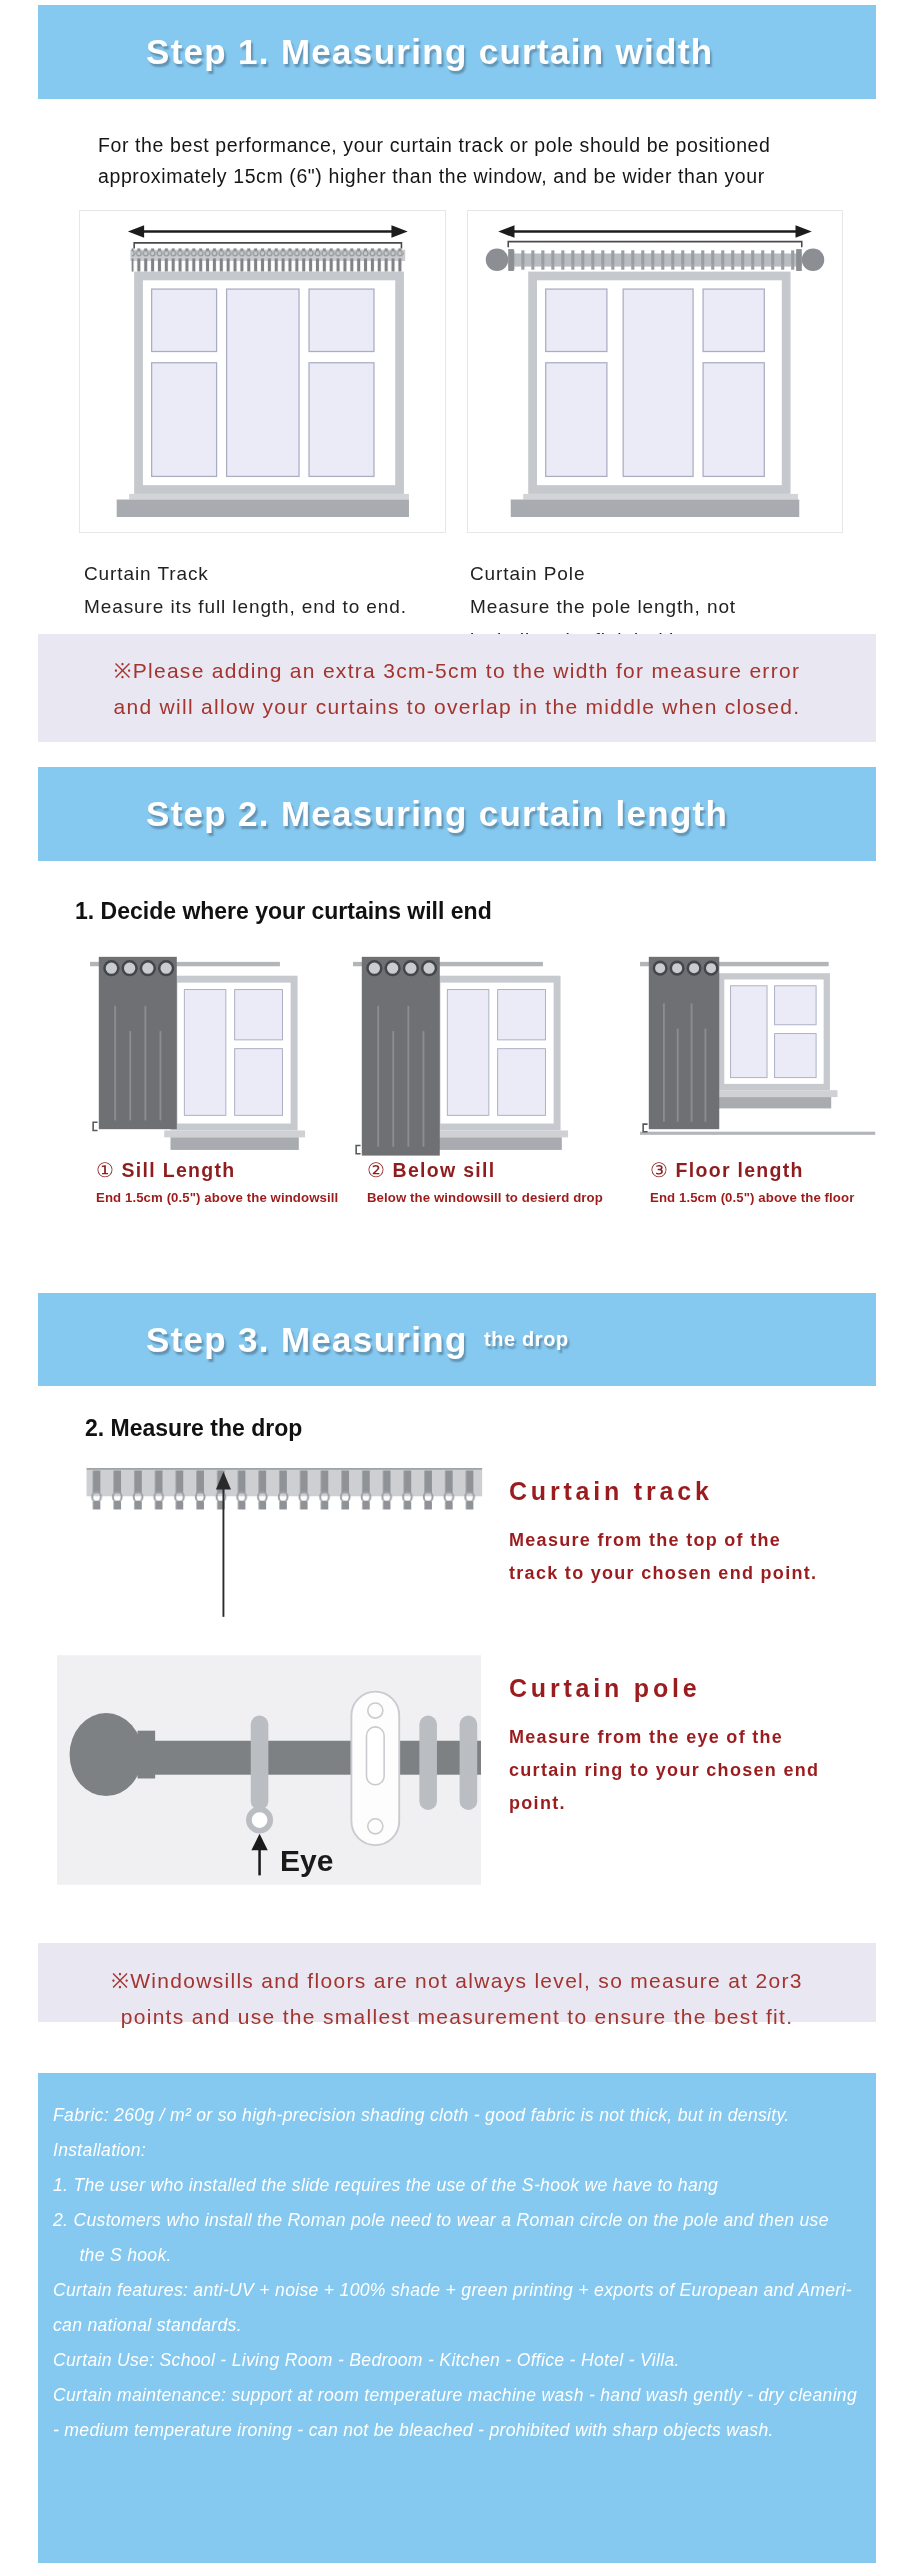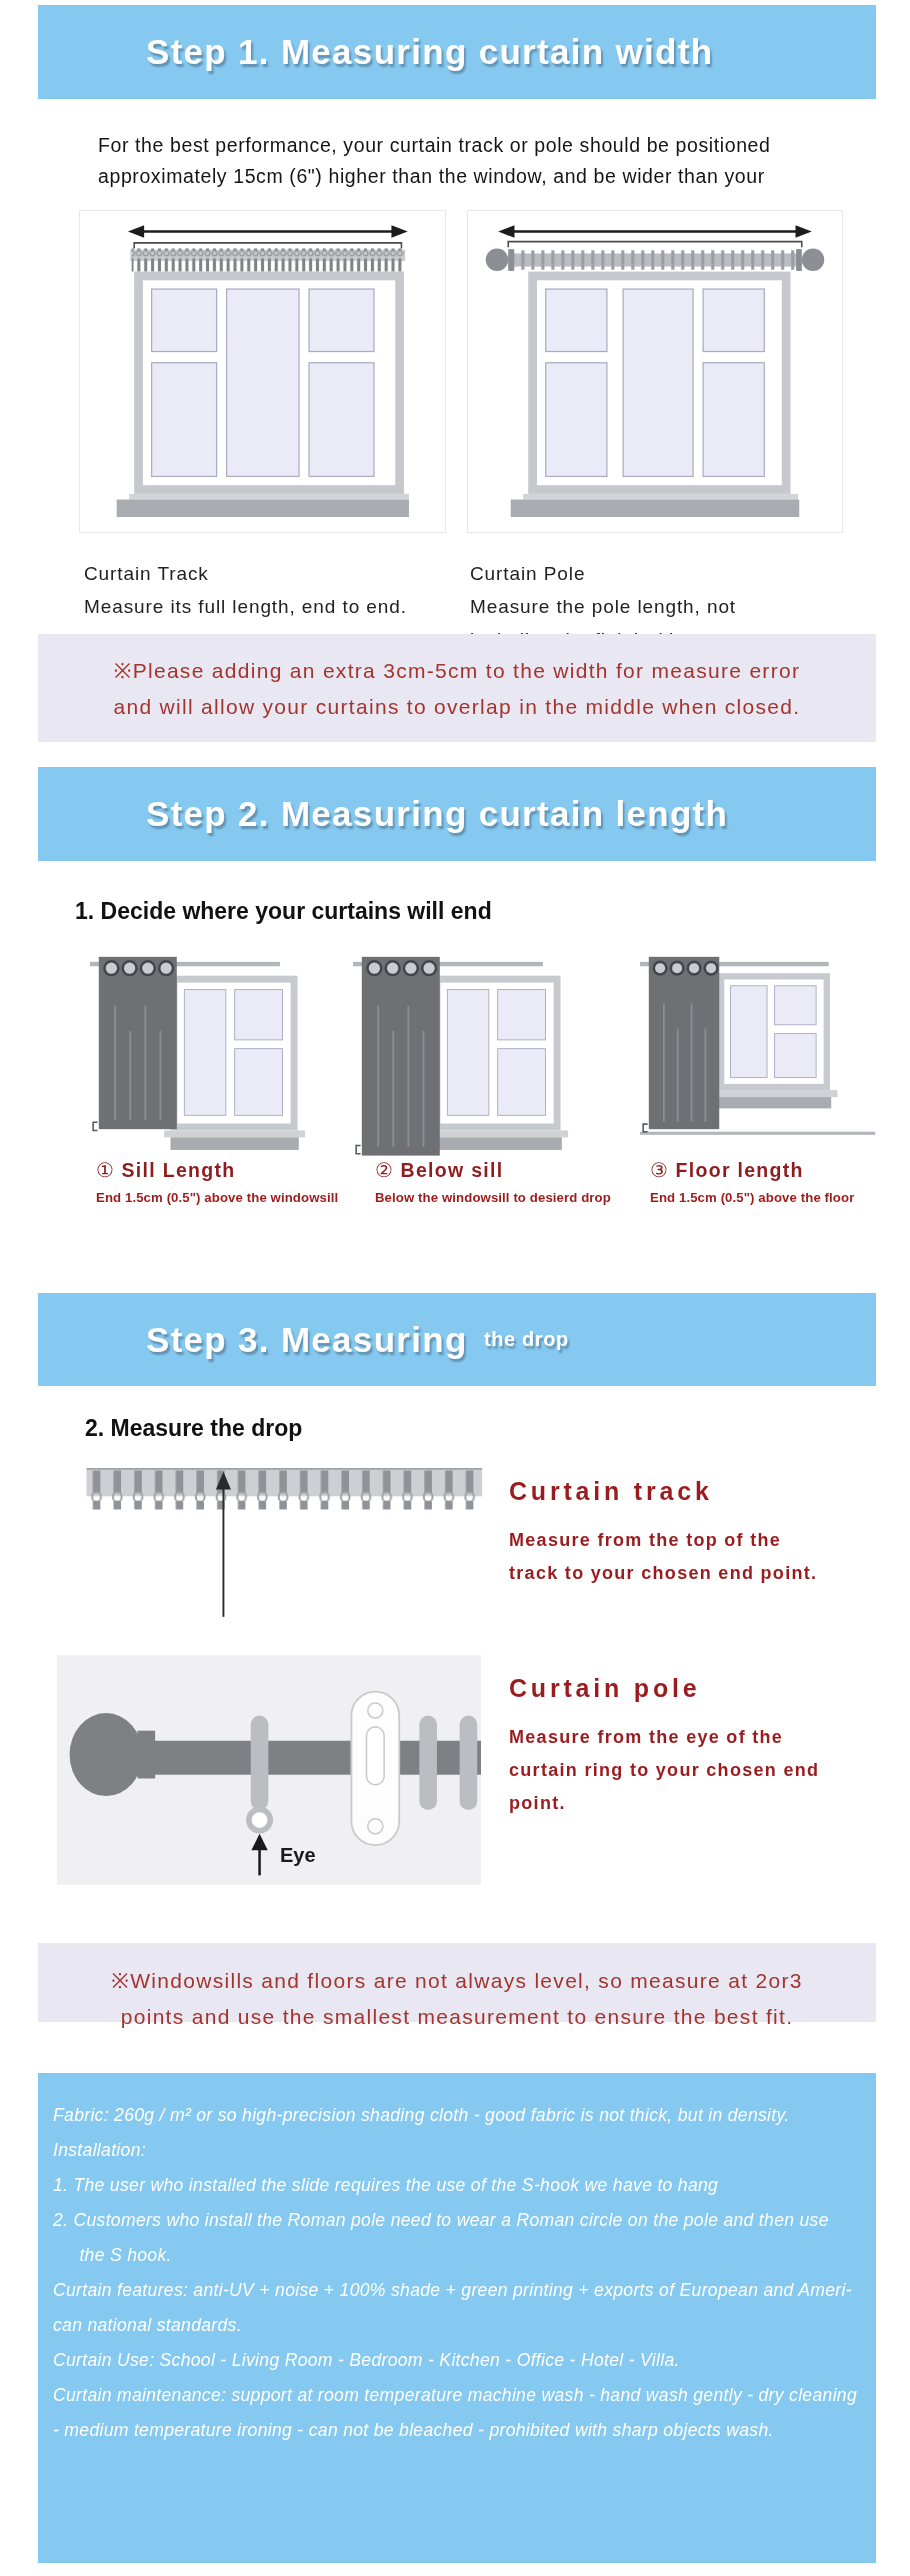--- a/index.html
+++ b/index.html
@@ -36,36 +36,36 @@
 
   .subheading{position:absolute;color:#111;font-weight:bold;font-size:23px;letter-spacing:0px;}
   #decide-heading{left:75px;top:898px;}
   #drop-heading{left:85px;top:1415px;}
 
   .panel{position:absolute;top:943px;width:239px;height:217px;}
   #panel1{left:90px;} #panel2{left:353px;} #panel3{left:640px;}
   .panel svg{width:100%;height:100%;display:block;}
 
   .panel-caption{position:absolute;top:1158px;}
-  #pcap1{left:96px;} #pcap2{left:375px;} #pcap3{left:650px;}
+  #pcap1{left:96px;} #pcap2{left:367px;} #pcap3{left:650px;}
   .pc-title{color:#8F1D1F;font-weight:bold;font-size:19.5px;letter-spacing:1.3px;}
   .pc-num{font-weight:normal;font-size:20px;margin-right:6.3px;}
   .pc-desc{color:#9E1B1B;font-weight:bold;font-size:13.2px;letter-spacing:0.1px;margin-top:7.5px;}
 
   #track-graphic{position:absolute;left:86px;top:1463px;width:408px;height:157px;}
   #pole-graphic{position:absolute;left:57px;top:1655px;width:424px;height:230px;}
   #track-graphic svg,#pole-graphic svg{width:100%;height:100%;display:block;}
 
   .red-title{position:absolute;left:509px;color:#9B1C1E;font-weight:bold;font-size:25px;letter-spacing:3.8px;}
   #track-title{top:1477px;} #pole-title{top:1674px;}
   .red-body{position:absolute;left:509px;color:#9B1C1E;font-weight:bold;font-size:18px;
             line-height:33px;letter-spacing:1.3px;}
   #track-body{top:1524px;} #pole-body{top:1721px;}
 
-  #eye-label{position:absolute;left:280px;top:1844px;color:#1a1a1a;font-weight:bold;font-size:20px;}
+  #eye-label{position:absolute;left:280px;top:1844px;color:#1a1a1a;font-weight:bold;font-size:30px;}
 
   #details{position:absolute;left:38px;top:2073px;width:838px;height:490px;background:#85C9F0;
            box-sizing:border-box;padding:25px 16.4px 0 15px;color:#ffffff;}
   #details p{margin:0;font-size:17.6px;line-height:35px;letter-spacing:0.3px;font-weight:normal;font-style:italic;}
   #details p:nth-child(5){padding-left:26.4px;}
 </style>
 </head>
 <body>
 
 <div class="page">

